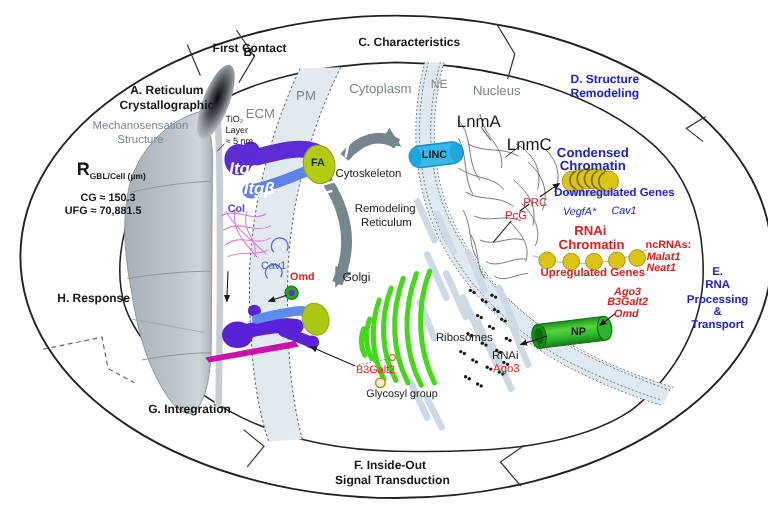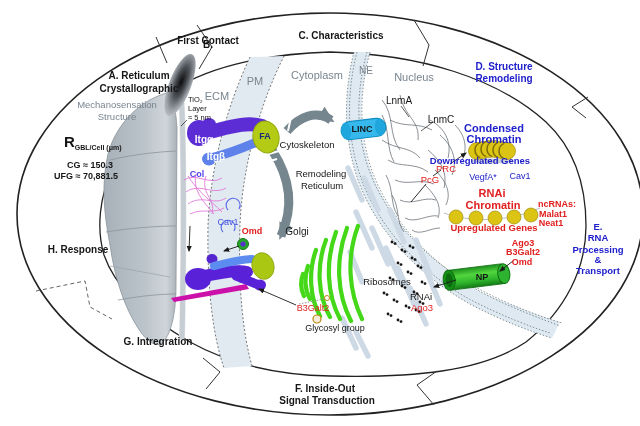--- a/index.html
+++ b/index.html
@@ -1,24 +1,24 @@
 <!DOCTYPE html>
 <html><head>
 <meta charset="utf-8">
 <style>
   html,body{margin:0;padding:0;background:#fff;}
   #fig{position:relative;width:640px;height:426px;overflow:hidden;background:#fff;
        font-family:"Liberation Sans",sans-serif;}
   #fig svg{position:absolute;left:0;top:0;}
   .lbl{position:absolute;transform:translate(-50%,-50%);white-space:nowrap;line-height:1;color:#161616;}
   .la{transform:none;}
-  .b{font-weight:bold}.it{}
+  .b{font-weight:bold}.it{font-style:italic}
   .blue{color:#2020cc}.red{color:#e02020}.gray{color:#79858f}.wh{color:#fff}
   .col{color:#5544ee}.cavb{color:#4455e0}.navy{color:#1a2a7a}
-  .s7{font-size:7.5px}.s8{font-size:10px}.s9{font-size:9px}.s95{font-size:9.5px}
+  .s7{font-size:7.5px}.s8{font-size:14px}.s9{font-size:9px}.s95{font-size:9.5px}
   .s10{font-size:10px}.s11{font-size:11px}
   .rbig{font-size:15px;font-weight:bold}
   .rsub{font-size:7px;font-weight:bold;vertical-align:-3px}
 </style>
 </head>
 <body>
 
 <div id="fig">
 <svg width="640" height="426" viewBox="0 0 640 426">
   <defs>
@@ -320,21 +320,21 @@
 <div class="lbl s95 red" style="left:422px;top:308px">Ago3</div>
 <div class="lbl s9 red" style="left:313px;top:308px">B3Galt2</div>
 <div class="lbl s9" style="left:335px;top:328px">Glycosyl group</div>
 
 <div class="lbl b s9" style="left:362px;top:129px">LINC</div>
 <div class="lbl s8" style="left:399px;top:101px">LnmA</div>
 <div class="lbl s8" style="left:441px;top:120px">LnmC</div>
 <div class="lbl b s9" style="left:482px;top:277px">NP</div>
 <div class="lbl b s11 blue" style="left:494px;top:128px">Condensed</div>
 <div class="lbl b s11 blue" style="left:494px;top:139px">Chromatin</div>
-<div class="lbl b s95 blue" style="left:480px;top:161px">Downregulated Genes</div>
+<div class="lbl b s95 blue" style="left:512px;top:161px">Downregulated Genes</div>
 <div class="lbl s95 red" style="left:446px;top:169px">PRC</div>
 <div class="lbl s95 red" style="left:430px;top:180px">PcG</div>
 <div class="lbl it s9 blue" style="left:483px;top:177px">VegfA*</div>
 <div class="lbl it s9 blue" style="left:520px;top:176px">Cav1</div>
 <div class="lbl b s11 red" style="left:492px;top:193px">RNAi</div>
 <div class="lbl b s11 red" style="left:493px;top:205px">Chromatin</div>
 <div class="lbl b s95 red" style="left:494px;top:228px">Upregulated Genes</div>
 <div class="lbl b s9 red" style="left:557px;top:204px">ncRNAs:</div>
 <div class="lbl b it s9 red" style="left:553px;top:214px">Malat1</div>
 <div class="lbl b it s9 red" style="left:551px;top:223px">Neat1</div>

